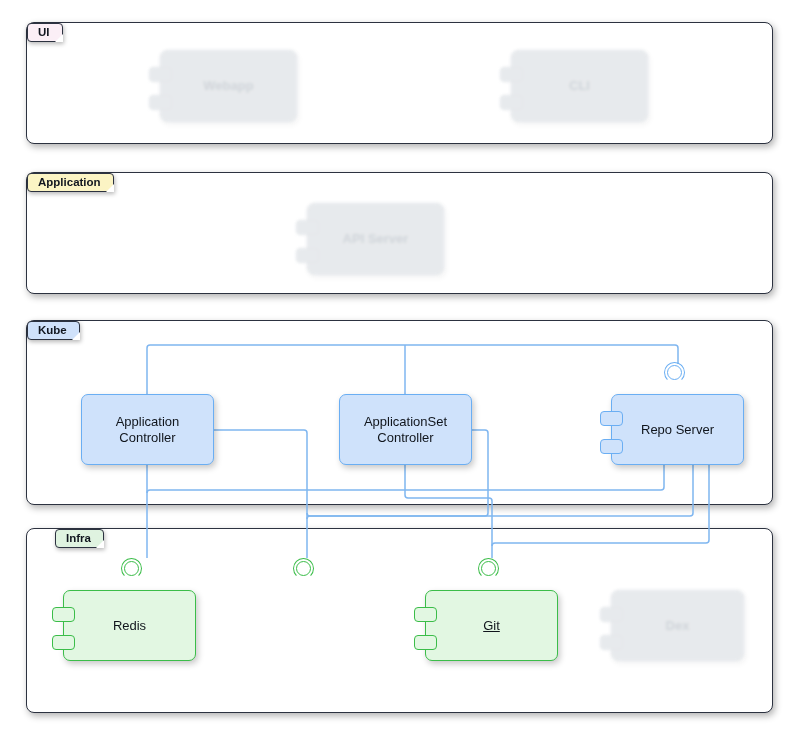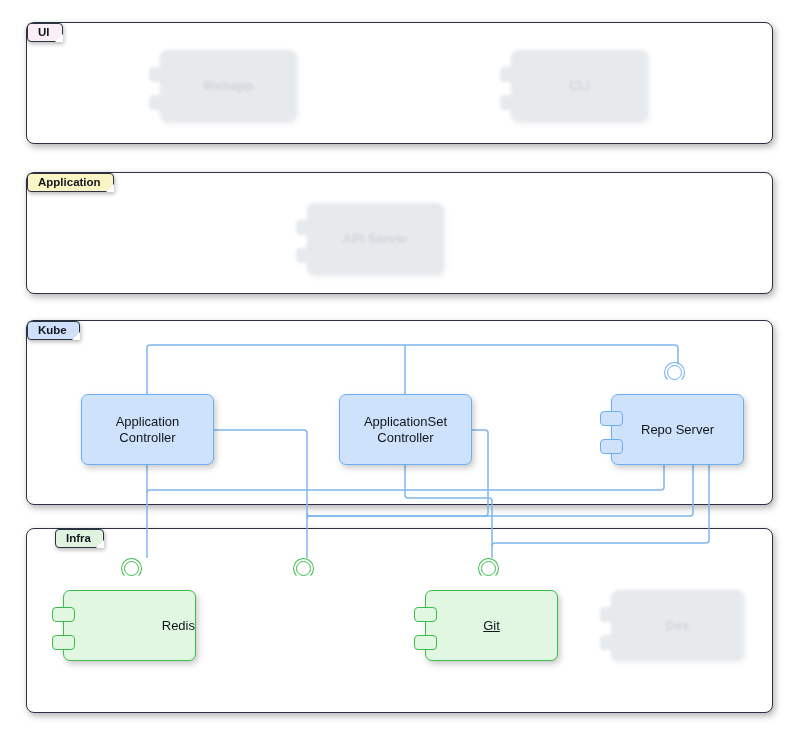--- a/index.html
+++ b/index.html
@@ -218,21 +218,21 @@
   <div class="node blue" style="left:339px; top:394px; width:133px; height:71px;">
     <span class="ml">ApplicationSet<br>Controller</span>
   </div>
 
   <div class="node blue" style="left:611px; top:394px; width:133px; height:71px;">
     <div class="tab t1"></div>
     <div class="tab t2"></div>
     <span>Repo Server</span>
   </div>
 
-  <div class="node green" style="left:63px; top:590px; width:133px; height:71px;justify-content:flex-end;">
+  <div class="node green" style="left:63px; top:590px; width:133px; height:71px;">
     <div class="tab t1"></div>
     <div class="tab t2"></div>
     <span>Redis</span>
   </div>
 
 
   <div class="node green" style="left:425px; top:590px; width:133px; height:71px;text-decoration:underline;">
     <div class="tab t1"></div>
     <div class="tab t2"></div>
     <span>Git</span>

